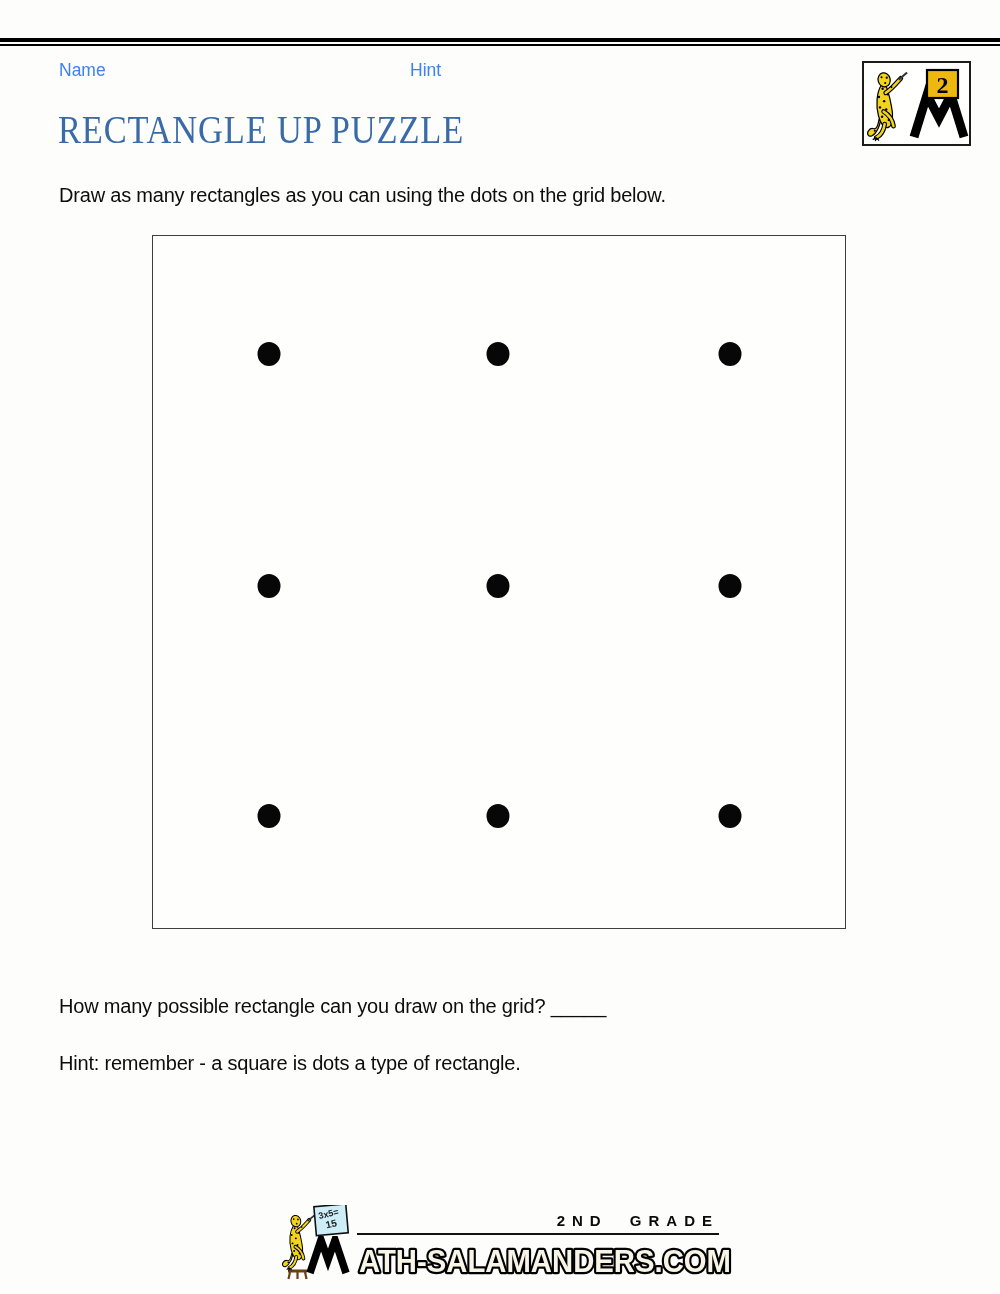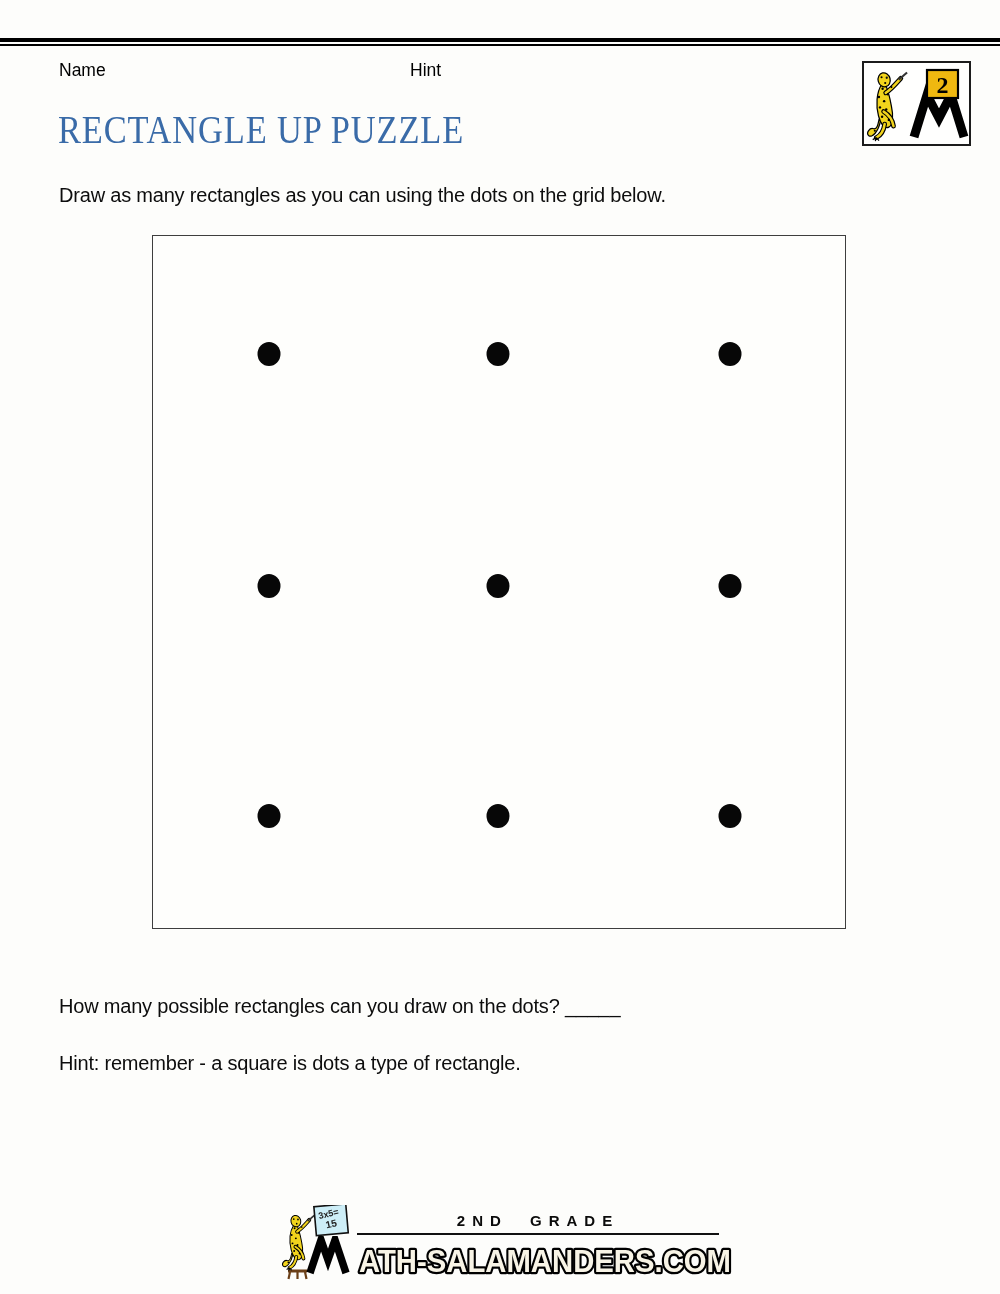--- a/index.html
+++ b/index.html
@@ -5,21 +5,21 @@
   html,body { margin:0; padding:0; }
   body {
     width:1000px; height:1294px; position:relative; overflow:hidden;
     background:#fdfdfb; color:#121212;
     font-family:"Liberation Sans", sans-serif;
   }
   .topline { position:absolute; left:0; width:1000px; background:#000; }
   .topline.thick { top:38px; height:4px; }
   .topline.thin  { top:44px; height:2px; }
 
-  .field-label { position:absolute; top:60px; font-size:17.5px; color:#000000; }
+  .field-label { position:absolute; top:60px; font-size:17.5px; color:#3b82f6; }
   .field-label.name { left:59px; }
   .field-label.date { left:410px; }
 
   .corner-logo {
     position:absolute; left:862px; top:61px; width:109px; height:85px;
     border:2px solid #1c1c1c; background:#fffffe; box-sizing:border-box;
   }
   .corner-logo svg { position:absolute; left:0; top:0; }
 
   h1.title {
@@ -42,21 +42,21 @@
   }
   .dot {
     position:absolute; width:23px; height:24px; border-radius:50%;
     transform:translate(-50%,-50%);
   }
 
   .footer { position:absolute; left:280px; top:1205px; width:470px; height:86px; }
   .footer-sala { position:absolute; left:0; top:0; }
   .grade-block {
     position:absolute; left:77px; top:7px; width:362px; box-sizing:border-box;
-    text-align:center; font-weight:bold; font-size:15px;
+    text-align:right; font-weight:bold; font-size:15px;
     letter-spacing:7px; word-spacing:11px; color:#0b0b0b;
     padding-bottom:4px; border-bottom:2.5px solid #111;
   }
   .big-m    { position:absolute; left:26px; top:31px; }
   .wordmark { position:absolute; left:77px; top:39px; }
 </style>
 </head>
 <body>
 
 <svg width="0" height="0" style="position:absolute">
@@ -126,21 +126,21 @@
     <div class="dot" style="left: 49.9%; top: 17.1%; background: rgb(7, 7, 7);"></div>
     <div class="dot" style="left: 83.4%; top: 17.1%; background: rgb(7, 7, 7);"></div>
     <div class="dot" style="left: 16.7%; top: 50.6%; background: rgb(7, 7, 7);"></div>
     <div class="dot" style="left: 49.9%; top: 50.6%; background: rgb(7, 7, 7);"></div>
     <div class="dot" style="left: 83.4%; top: 50.6%; background: rgb(7, 7, 7);"></div>
     <div class="dot" style="left: 16.7%; top: 83.8%; background: rgb(7, 7, 7);"></div>
     <div class="dot" style="left: 49.9%; top: 83.8%; background: rgb(7, 7, 7);"></div>
     <div class="dot" style="left: 83.4%; top: 83.8%; background: rgb(7, 7, 7);"></div>
   </div>
 
-<p class="copy question"><span>How many possible rectangles can you draw on the dots? </span><span class="blank">_____</span></p>
+<p class="copy question"><span>How many possible rectangle can you draw on the grid? </span><span class="blank">_____</span></p>
 <p class="copy hint">Hint: remember - a square is dots a type of rectangle.</p>
 
 <div class="footer">
   <svg class="footer-sala" width="76" height="78" viewBox="0 0 76 78">
 
     <g stroke="#6b3f17">
       <line x1="8" y1="66" x2="27" y2="66" stroke-width="3"></line>
       <line x1="10" y1="67" x2="8.5" y2="74" stroke-width="2.2"></line>
       <line x1="17.5" y1="67" x2="17.5" y2="74" stroke-width="2.2"></line>
       <line x1="25" y1="67" x2="26.5" y2="74" stroke-width="2.2"></line>

